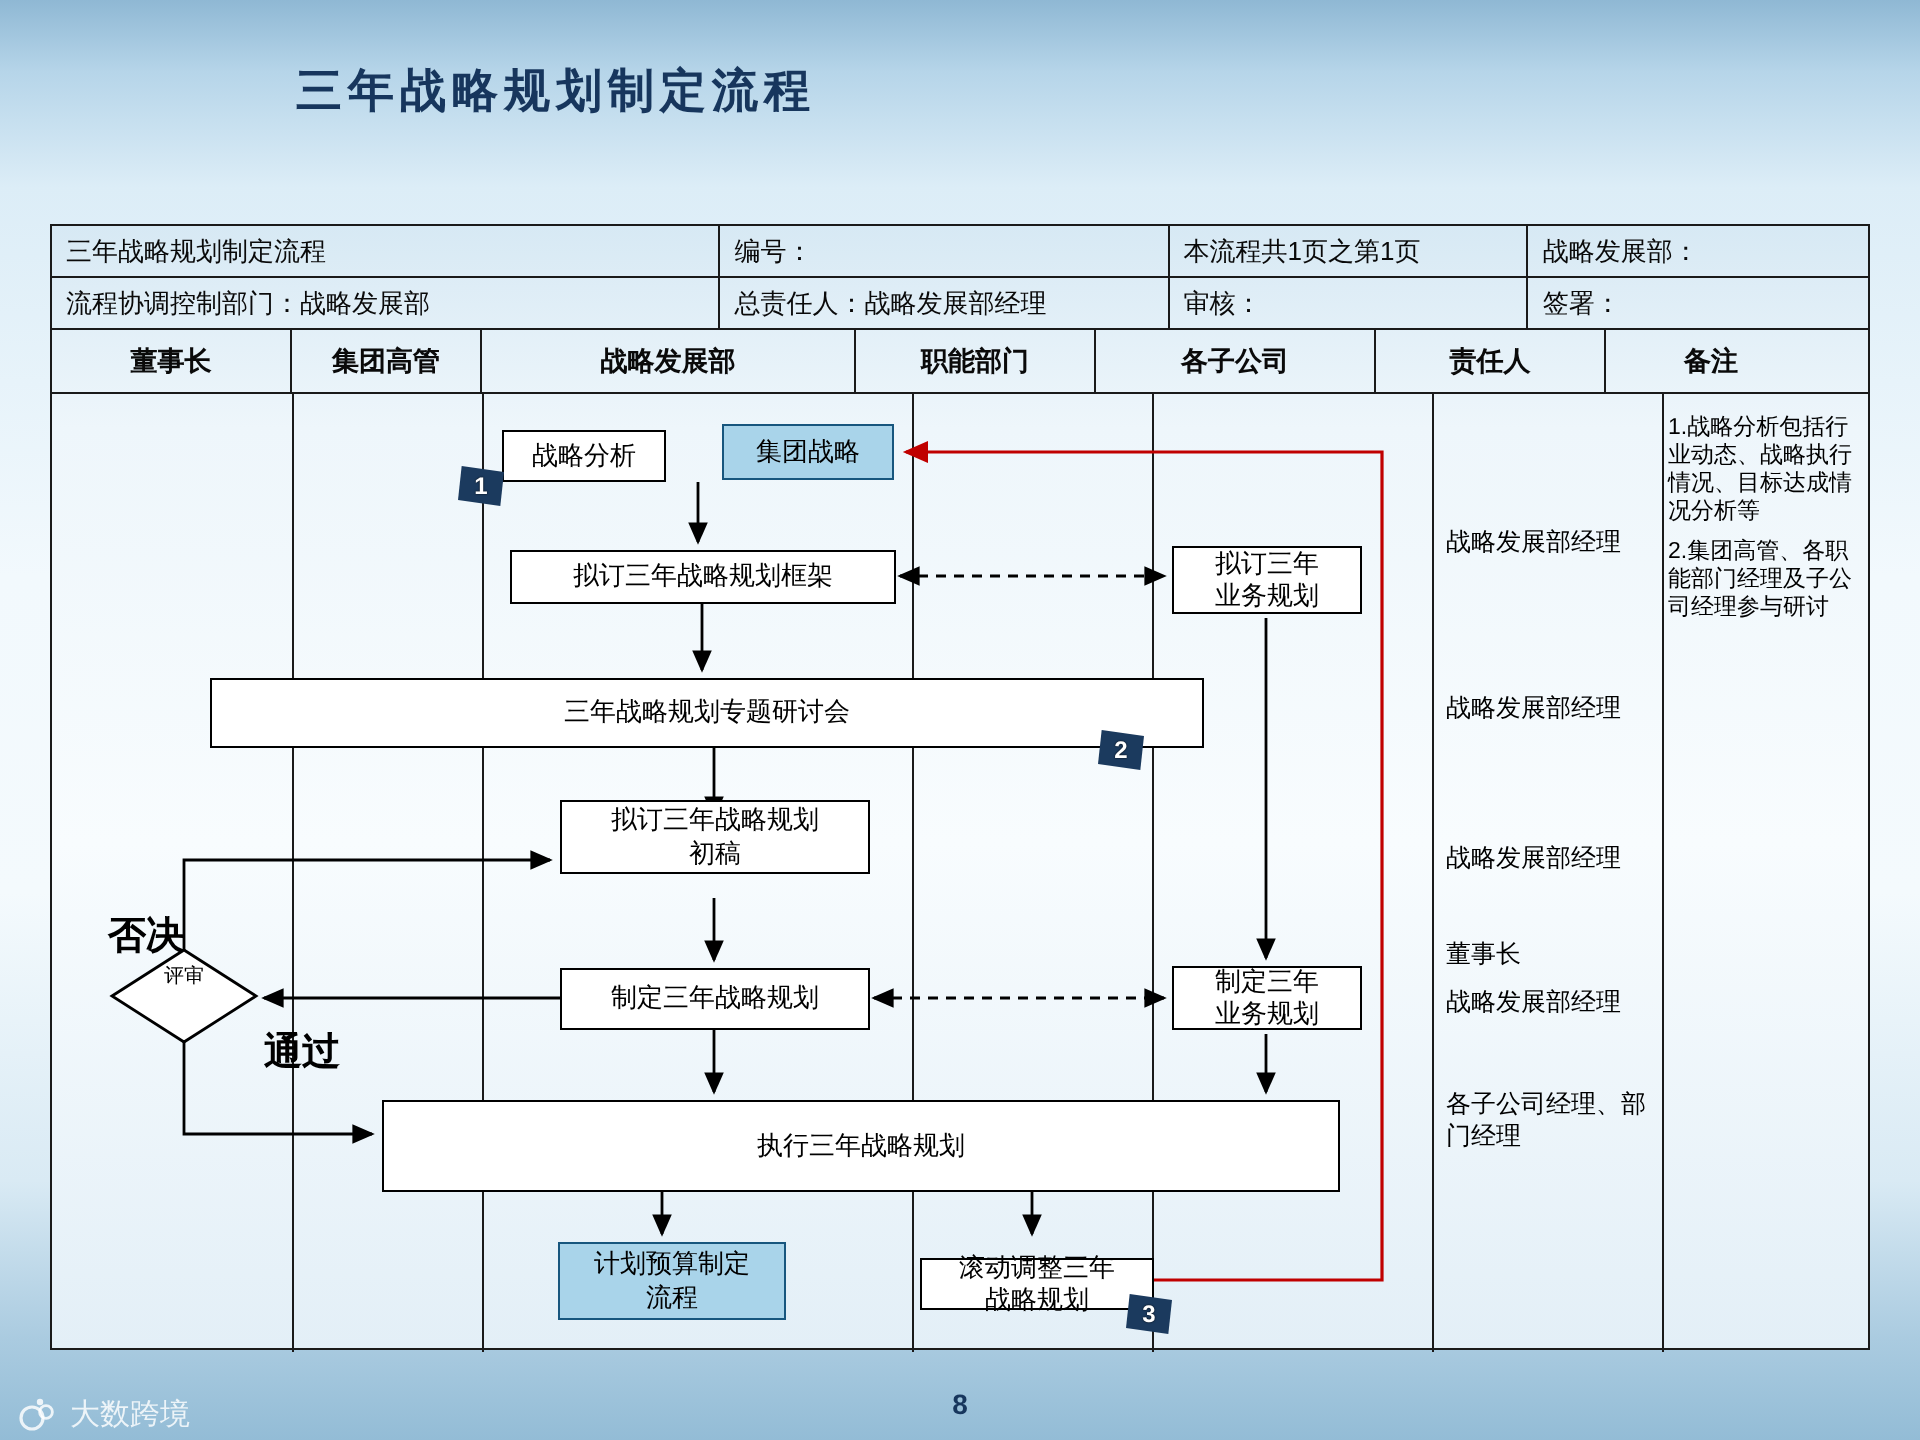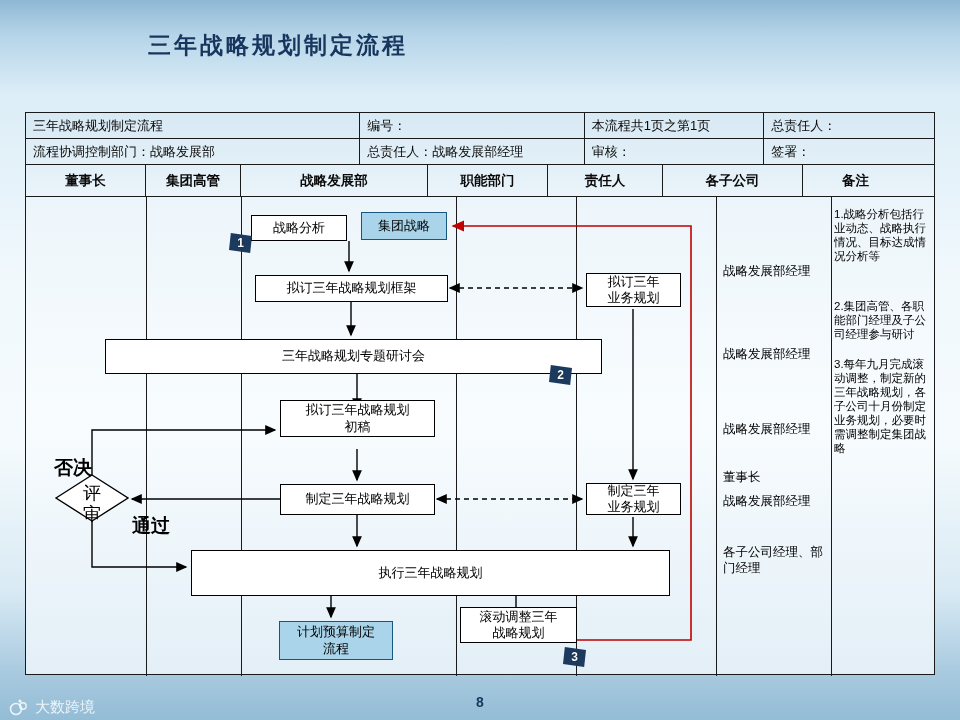--- a/index.html
+++ b/index.html
@@ -39,54 +39,54 @@
   .node .wrap4{display:inline-block;max-width:4.3em}
   .node .wrap6{display:inline-block;max-width:6.3em}
   .node .wrap8{display:inline-block;max-width:8.3em}
   .badge{
     position:absolute;z-index:5;width:23px;height:20px;background:#1b3a5e;color:#fff;
     font-size:12px;font-weight:bold;display:flex;align-items:center;justify-content:center;
     clip-path:polygon(8% 0,100% 15%,92% 100%,0 85%);
     text-shadow:0 0 1px #000;
   }
   .flow-label{position:absolute;z-index:4;font-size:19px;font-weight:bold;color:#000}
-  .review-label{position:absolute;z-index:4;font-size:18px;color:#000;width:22px;text-align:center;line-height:1.15}
+  .review-label{position:absolute;z-index:4;font-size:10px;color:#000;width:22px;text-align:center;line-height:1.15}
   .resp{position:absolute;z-index:3;left:697px;width:104px;font-size:12.5px;line-height:1.3;color:#000}
   .remark{position:absolute;z-index:3;left:808px;width:100px;font-size:11.5px;line-height:1.22;color:#000}
   .pagenum{position:absolute;left:0;right:0;bottom:10px;text-align:center;font-size:14px;font-weight:bold;color:#17365d}
   .watermark{position:absolute;left:8px;bottom:3px;display:flex;align-items:center;gap:5px;color:rgba(255,255,255,0.82);font-size:15px}
 </style>
 </head>
 <body>
 
 <div class="title">三年战略规划制定流程</div>
 
 <div class="table">
 
   <div class="info-row">
     <div class="c" style="width:335px">三年战略规划制定流程</div>
     <div class="c" style="width:225px">编号：</div>
     <div class="c" style="width:180px">本流程共1页之第1页</div>
-    <div class="c" style="width:170px">总责任人：</div>
+    <div class="c" style="width:170px">战略发展部：</div>
   </div>
 
   <div class="info-row">
     <div class="c" style="width:335px">流程协调控制部门：战略发展部</div>
     <div class="c" style="width:225px">总责任人：战略发展部经理</div>
     <div class="c" style="width:180px">审核：</div>
     <div class="c" style="width:170px">签署：</div>
   </div>
 
   <div class="col-header">
     <div class="h" style="width:120px">董事长</div>
     <div class="h" style="width:95px">集团高管</div>
     <div class="h" style="width:187px">战略发展部</div>
     <div class="h" style="width:120px">职能部门</div>
+    <div class="h" style="width:140px">各子公司</div>
     <div class="h" style="width:115px">责任人</div>
-    <div class="h" style="width:140px">各子公司</div>
     <div class="h" style="width:105px">备注</div>
   </div>
 
   <div class="tbody">
     <div class="vline" style="left:120px"></div>
     <div class="vline" style="left:215px"></div>
     <div class="vline" style="left:430px"></div>
     <div class="vline" style="left:550px"></div>
     <div class="vline" style="left:690px"></div>
     <div class="vline" style="left:805px"></div>
@@ -111,60 +111,59 @@
       <line class="ln" x1="331" y1="318" x2="331" y2="349" marker-end="url(#mb)"></line>
       <line class="ln" x1="607" y1="112" x2="607" y2="282" marker-end="url(#mb)"></line>
       <line class="ln dash" x1="411" y1="302" x2="556" y2="302" marker-start="url(#mb)" marker-end="url(#mb)"></line>
       <line class="ln" x1="607" y1="320" x2="607" y2="349" marker-end="url(#mb)"></line>
       <line class="ln" x1="305" y1="387" x2="305" y2="420" marker-end="url(#mb)"></line>
       <line class="ln" x1="490" y1="387" x2="490" y2="420" marker-end="url(#mb)"></line>
       <polyline class="lnr" points="551,443 665,443 665,29 427,29" marker-end="url(#mr)"></polyline>
       <polygon points="30,301 66,278 102,301 66,324" fill="#ffffff" stroke="#000" stroke-width="1.4"></polygon>
     </svg>
 
-    <div class="node" style="left:225px;top:18px;width:96px;height:26px">战略分析</div>
+    <div class="node" style="left:225px;top:18px;width:82px;height:26px">战略分析</div>
     <div class="node blue" style="left:335px;top:15px;width:86px;height:28px">集团战略</div>
     <div class="node" style="left:229px;top:78px;width:193px;height:27px">拟订三年战略规划框架</div>
     <div class="node" style="left:560px;top:76px;width:95px;height:34px">
         <span class="wrap4">拟订三年业务规划</span>
       </div>
     <div class="node" style="left:79px;top:142px;width:497px;height:35px">三年战略规划专题研讨会</div>
     <div class="node" style="left:254px;top:203px;width:155px;height:37px">
         <span class="wrap8">拟订三年战略规划初稿</span>
       </div>
     <div class="node" style="left:254px;top:287px;width:155px;height:31px">制定三年战略规划</div>
     <div class="node" style="left:560px;top:286px;width:95px;height:32px">
         <span class="wrap4">制定三年业务规划</span>
       </div>
     <div class="node" style="left:165px;top:353px;width:479px;height:46px">执行三年战略规划</div>
     <div class="node blue" style="left:253px;top:424px;width:114px;height:39px">
         <span class="wrap6">计划预算制定流程</span>
       </div>
-    <div class="node" style="left:434px;top:410px;width:117px;height:36px">
+    <div class="node" style="left:434px;top:432px;width:117px;height:26px">
         <span class="wrap6">滚动调整三年战略规划</span>
       </div>
 
     <div class="review-label" style="left:55px;top:286px">评审</div>
     <div class="flow-label" style="left:28px;top:258px">否决</div>
     <div class="flow-label" style="left:106px;top:316px">通过</div>
 
     <div class="badge" style="left:203px;top:36px">1</div>
     <div class="badge" style="left:523px;top:168px">2</div>
     <div class="badge" style="left:537px;top:450px">3</div>
 
     <div class="resp" style="top:66px">战略发展部经理</div>
     <div class="resp" style="top:149px">战略发展部经理</div>
     <div class="resp" style="top:224px">战略发展部经理</div>
     <div class="resp" style="top:272px">董事长</div>
     <div class="resp" style="top:296px">战略发展部经理</div>
     <div class="resp" style="top:347px">各子公司经理、部门经理</div>
 
     <div class="remark" style="top:10px">1.战略分析包括行业动态、战略执行情况、目标达成情况分析等</div>
-    <div class="remark" style="top:102px">2.集团高管、各职能部门经理及子公司经理参与研讨</div>
-    <div class="remark" style="top:160px">3.每年九月完成滚动调整，制定新的三年战略规划，各子公司十月份制定业务规划，必要时需调整制定集团战略</div>
+    <div class="remark" style="top:72px">2.集团高管、各职能部门经理及子公司经理参与研讨</div>
   </div>
 </div>
 
 <div class="pagenum">8</div>
 
 <div class="watermark">
   <svg width="22" height="20" viewBox="0 0 22 20">
     <circle cx="8" cy="12" r="5.5" fill="none" stroke="rgba(255,255,255,0.82)" stroke-width="1.6"></circle>
     <circle cx="15" cy="9" r="3.2" fill="none" stroke="rgba(255,255,255,0.82)" stroke-width="1.4"></circle>
     <circle cx="12" cy="4" r="1.6" fill="rgba(255,255,255,0.82)"></circle>

